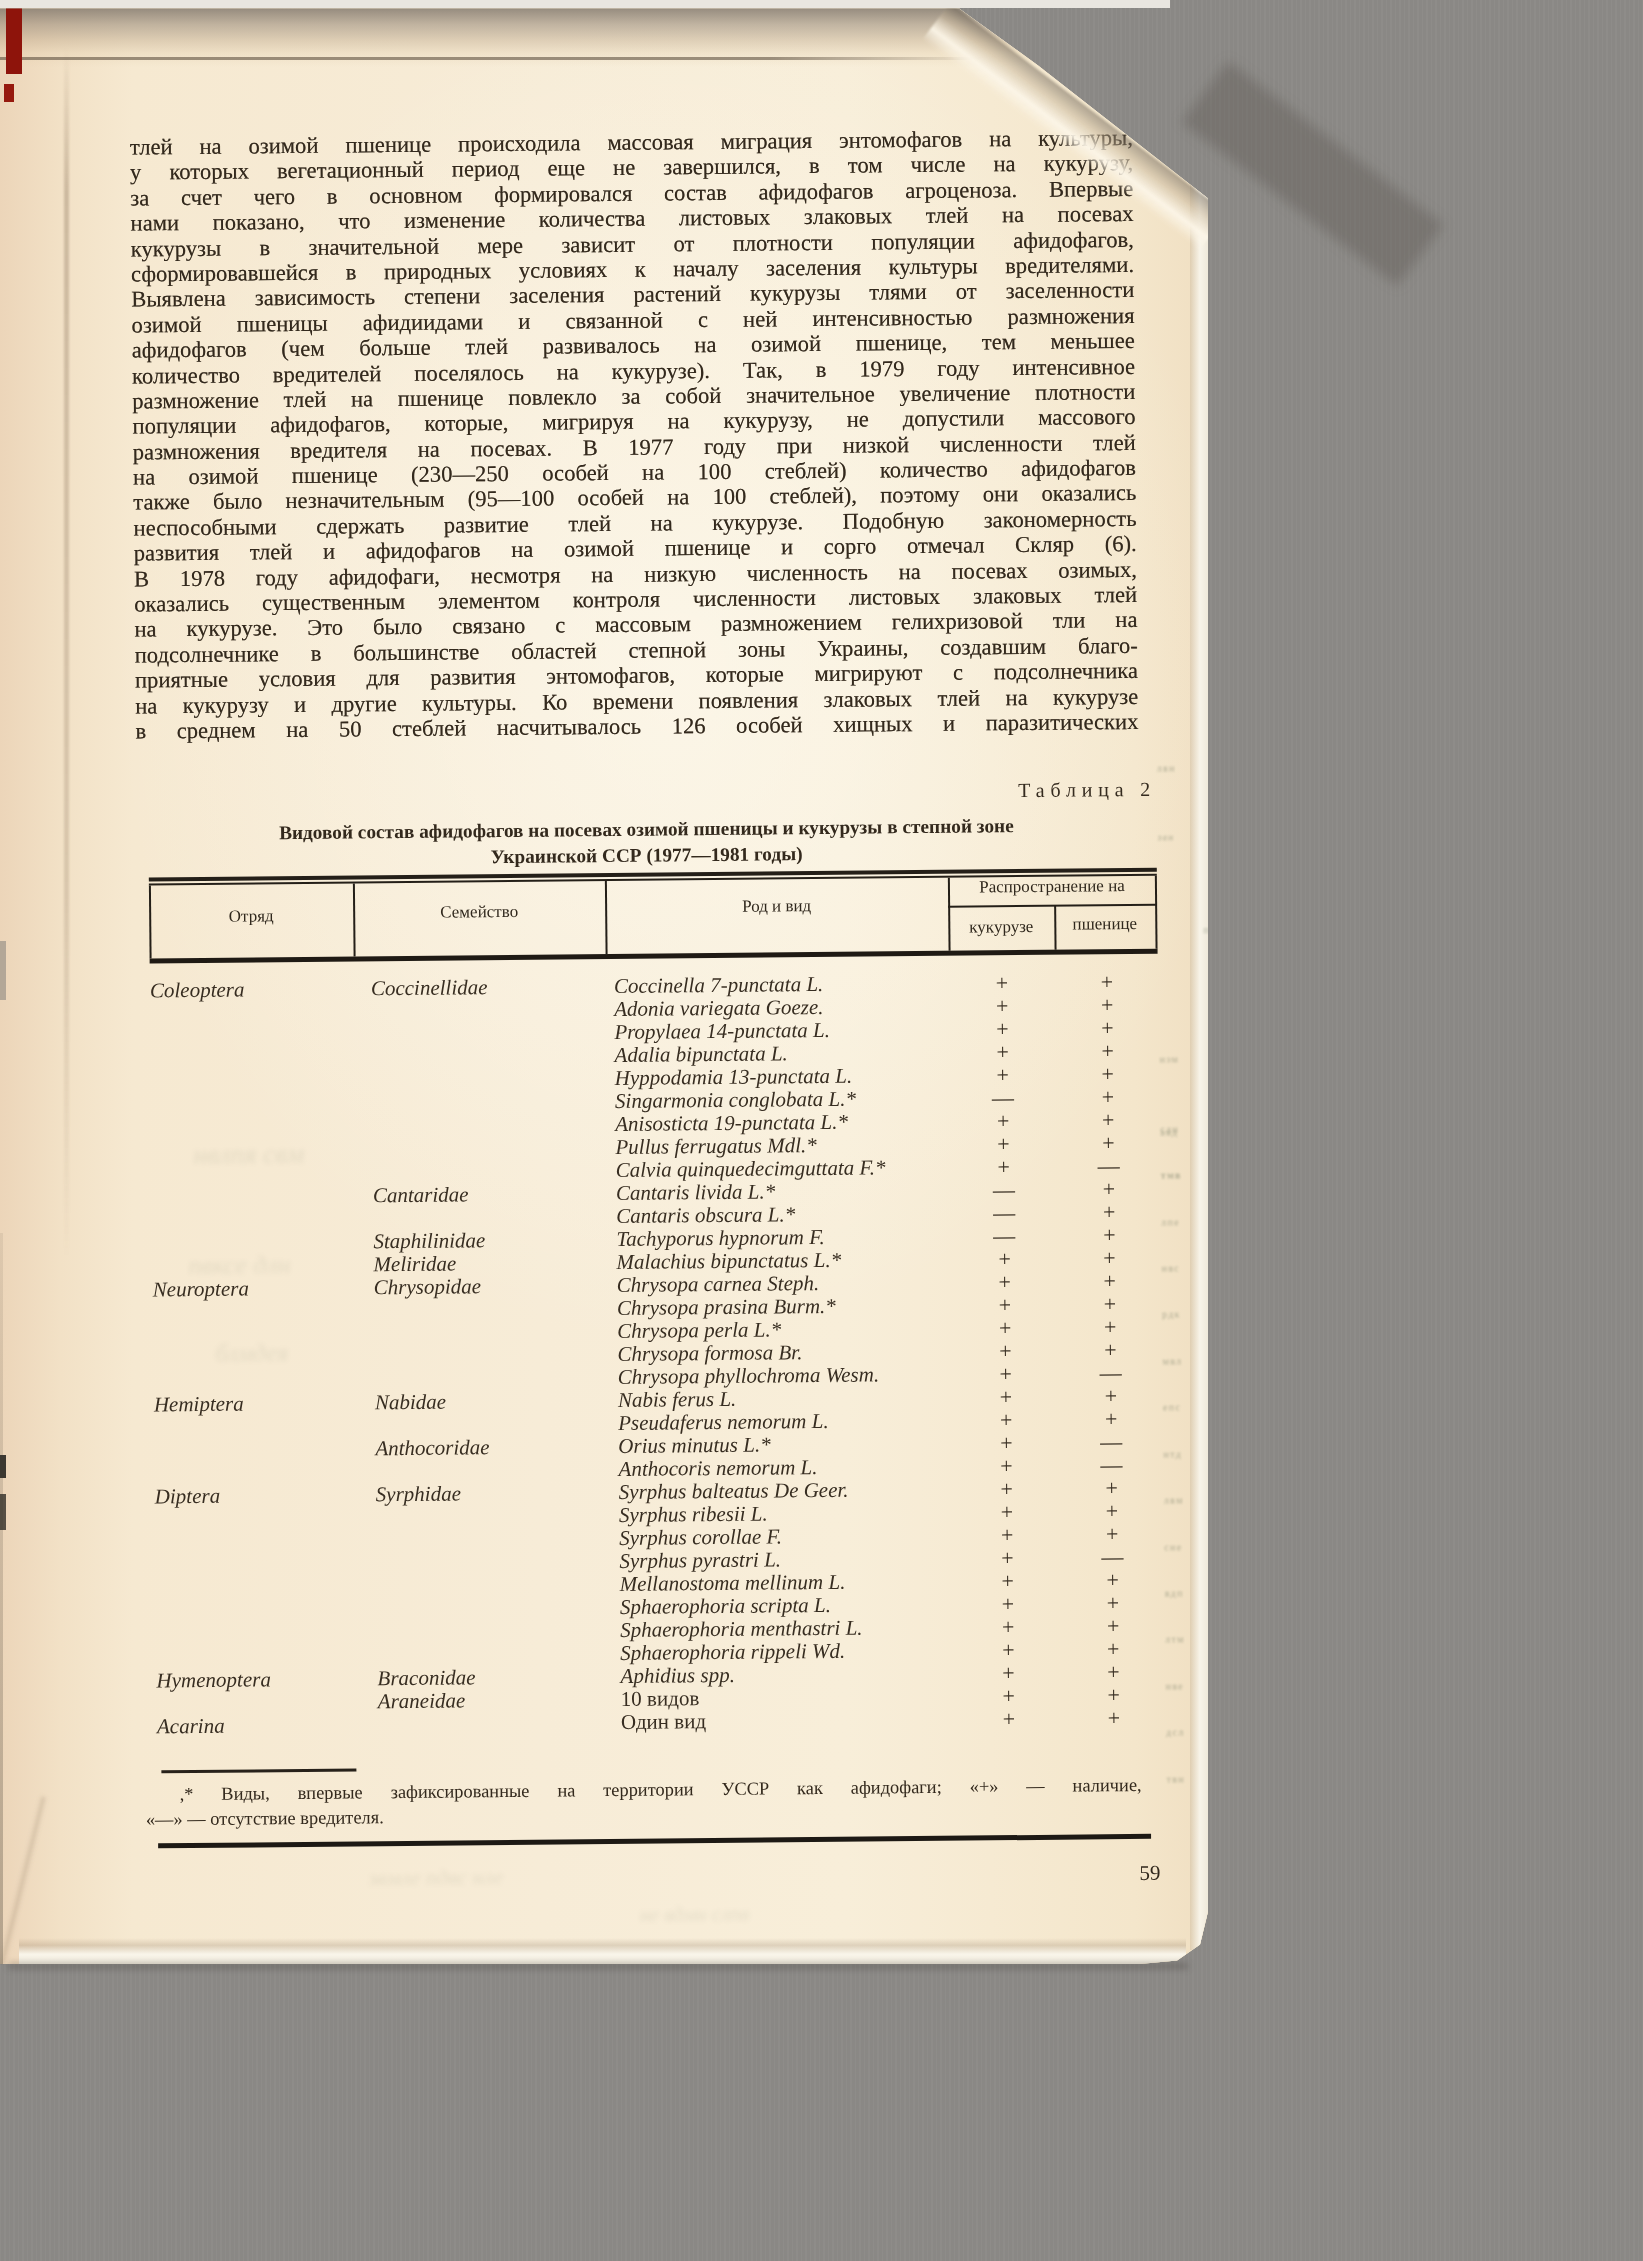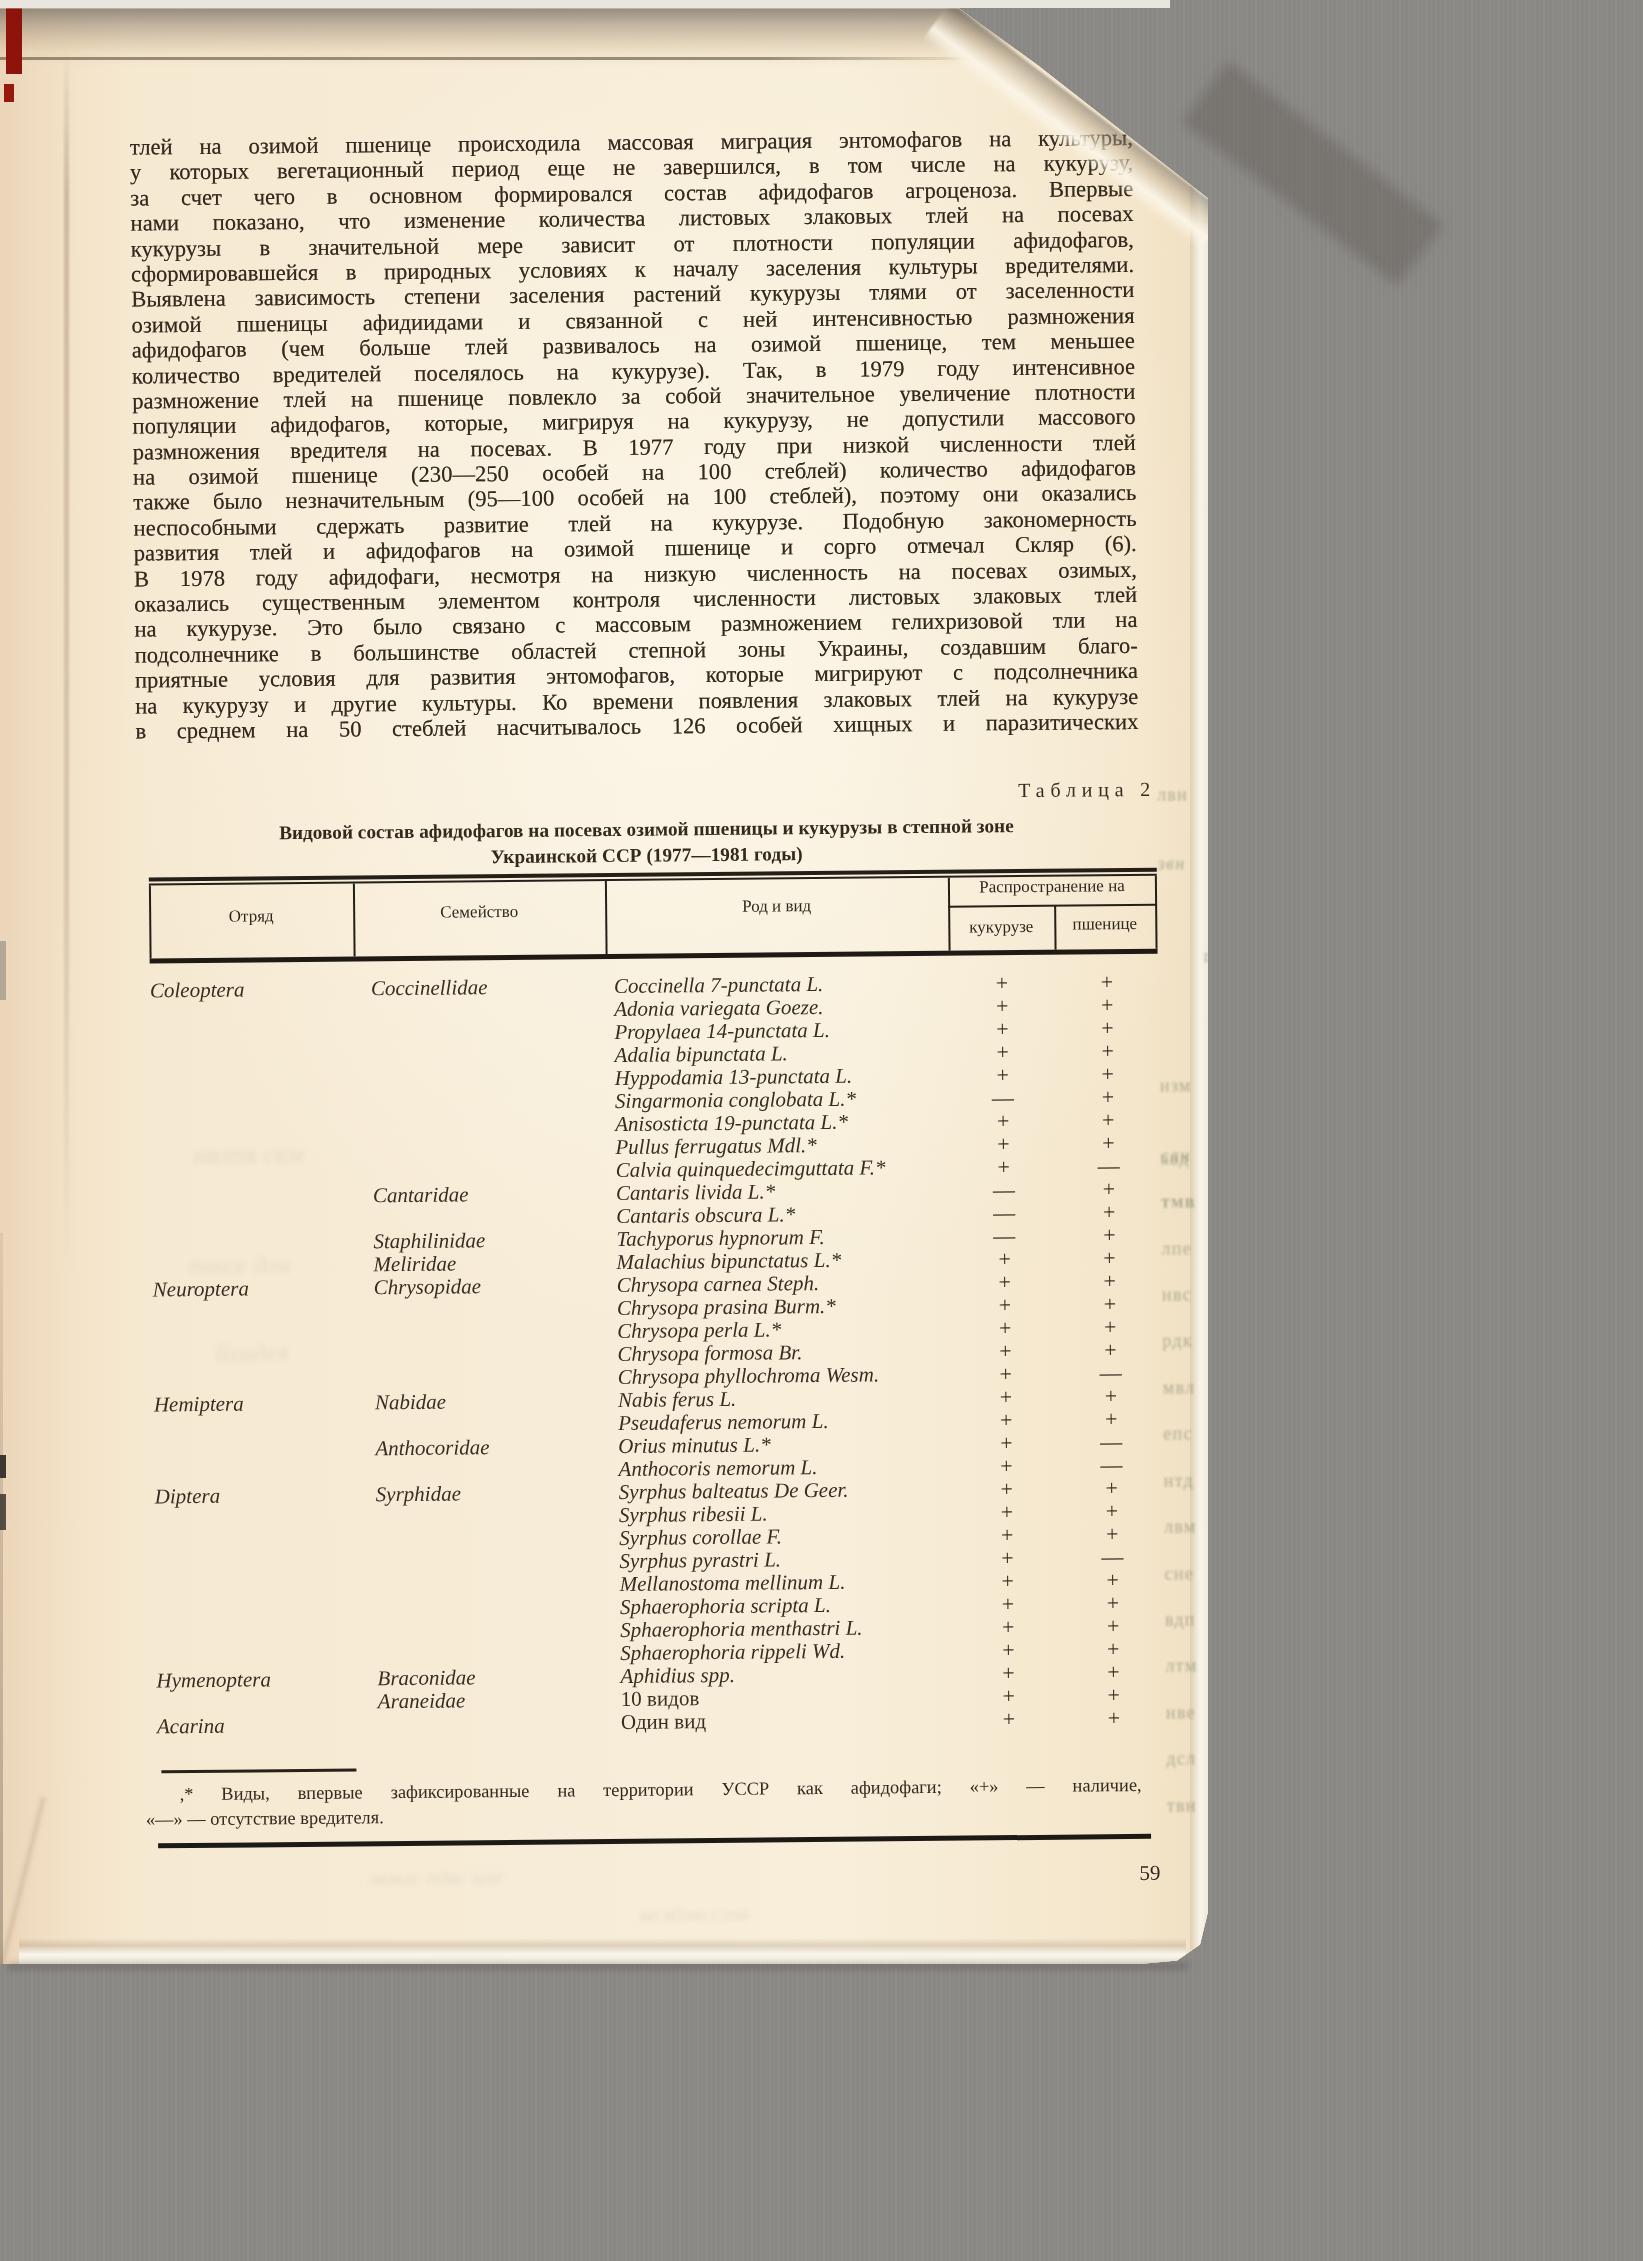--- a/index.html
+++ b/index.html
@@ -85,21 +85,21 @@
   .c-mark{text-align:center;font-size:22px;color:#3a3024;}
   .c-corn{left:820px;width:64px;}
   .c-wheat{left:925px;width:64px;}
 
   .rule-short{position:absolute;left:155px;top:1762px;width:195px;height:2.6px;background:#27211a;}
   .footnote{position:absolute;left:139px;top:1774px;width:996px;font-size:18.4px;line-height:24.5px;color:#33291d;}
   .fline.f1{text-align:justify;text-align-last:justify;text-indent:34px;}
   .rule-long{position:absolute;left:151px;top:1835px;width:993px;height:4.5px;background:#1d1914;}
   .pageno{position:absolute;left:1089px;top:1862px;width:64px;text-align:right;font-size:21px;color:#2f261b;}
 
-  .ghost{position:absolute;color:#55624c;opacity:.42;filter:blur(0.8px);font-size:18px;letter-spacing:1.3px;white-space:nowrap;margin-top:22px;}
+  .ghost{position:absolute;color:#55624c;opacity:.42;filter:blur(0.8px);font-size:10px;letter-spacing:1.3px;white-space:nowrap;}
   .gpatch{position:absolute;color:#6b7460;opacity:.13;filter:blur(2.6px);font-style:italic;white-space:nowrap;}
 </style>
 </head>
 <body>
 
 <div class="canvas">
   <div class="top-white"></div>
   <div class="corner-shadow"></div>
 
   <div class="page">

